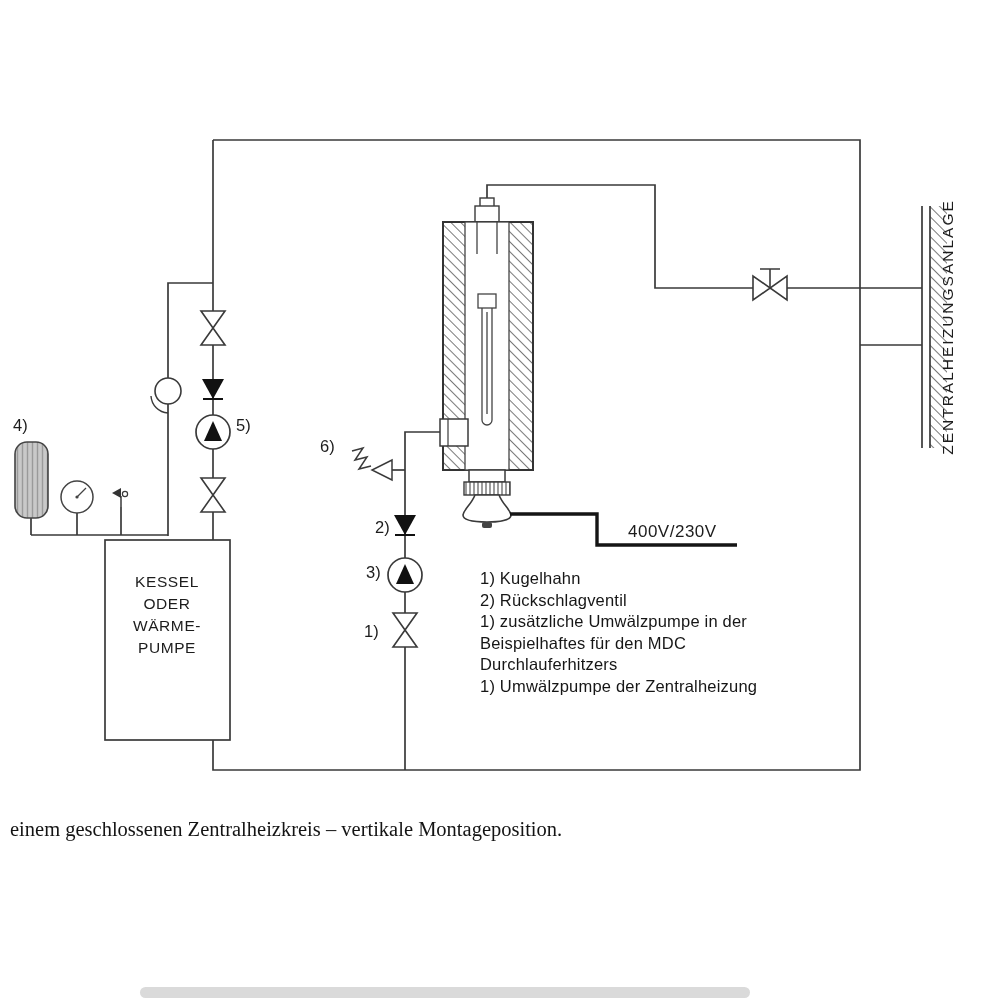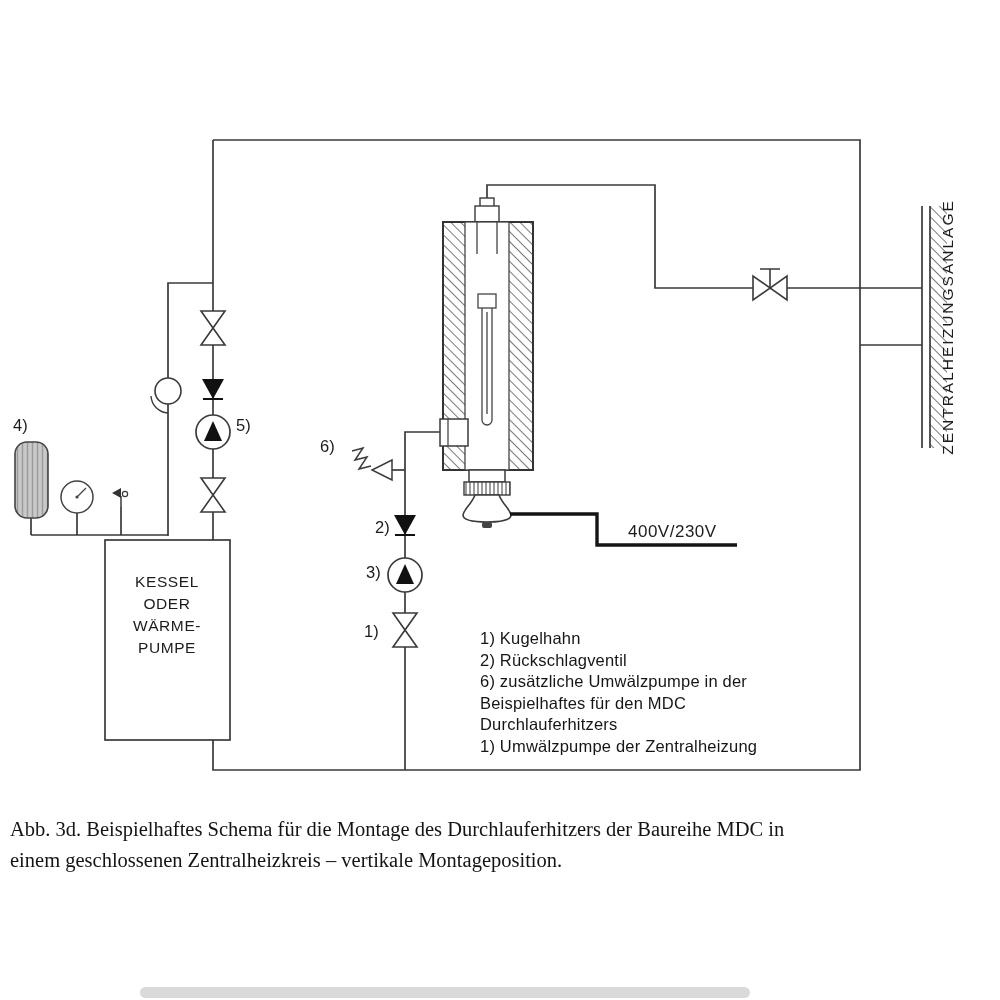--- a/index.html
+++ b/index.html
@@ -1,20 +1,20 @@
 <!DOCTYPE html>
 <html><head>
 <meta charset="utf-8">
 <style>
   html,body{margin:0;padding:0;background:#fff;}
   .stage{position:relative;width:1000px;height:1000px;background:#ffffff;overflow:hidden;
          font-family:"Liberation Sans",sans-serif;color:#1a1a1a;}
   .stage svg{position:absolute;left:0;top:0;}
   svg text{font-family:"Liberation Sans",sans-serif;fill:#1c1c1c;}
-  .legend{position:absolute;left:480px;top:628px;font-size:16.5px;line-height:21.5px;
+  .legend{position:absolute;left:480px;top:568px;font-size:16.5px;line-height:21.5px;
           color:#161616;letter-spacing:0.2px;}
   .caption{position:absolute;left:10px;top:814px;width:980px;
            font-family:"Liberation Serif",serif;font-size:20.5px;line-height:31px;color:#141414;}
   .artifact{position:absolute;left:140px;top:987px;width:610px;height:11px;
             background:#dadada;border-radius:6px;}
 </style>
 </head>
 <body>
 
 <div class="stage">
@@ -145,26 +145,25 @@
     <text x="320" y="452">6)</text>
     <text x="375" y="533">2)</text>
     <text x="366" y="578">3)</text>
     <text x="364" y="637">1)</text>
   </g>
 </svg>
 
 <div class="legend">
   <div>1) Kugelhahn</div>
   <div>2) Rückschlagventil</div>
-  <div>6) zusätzliche Umwälzpumpe in der</div>
+  <div>1) zusätzliche Umwälzpumpe in der</div>
   <div>Beispielhaftes für den MDC</div>
   <div>Durchlauferhitzers</div>
   <div>1) Umwälzpumpe der Zentralheizung</div>
 </div>
 
 <div class="caption">
-  <div>Abb. 3d. Beispielhaftes Schema für die Montage des Durchlauferhitzers der Baureihe MDC in</div>
   <div>einem geschlossenen Zentralheizkreis – vertikale Montageposition.</div>
 </div>
 
 <div class="artifact"></div>
 
 </div>
 
 </body></html>

